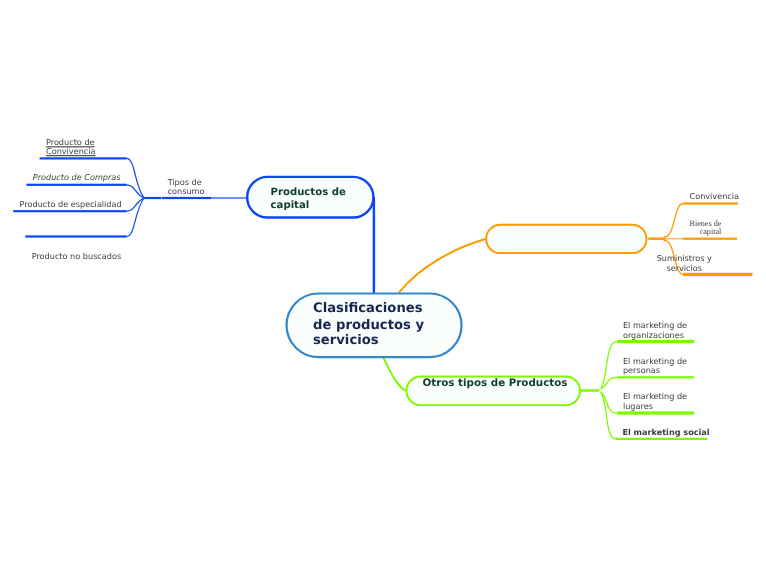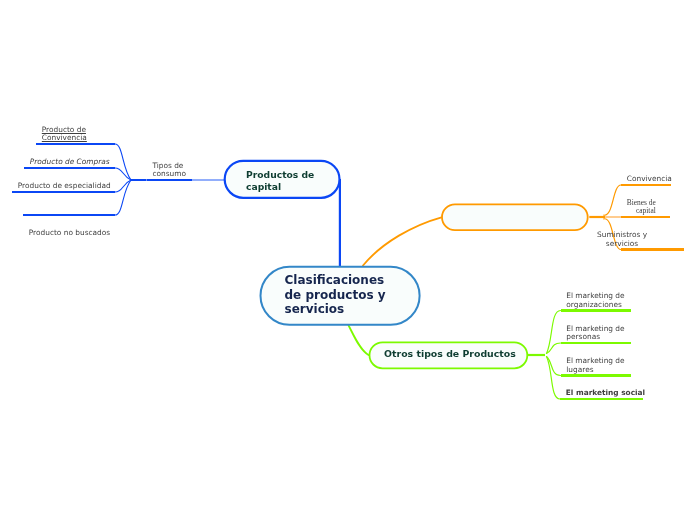--- a/index.html
+++ b/index.html
@@ -59,21 +59,21 @@
     <div class="leafline" style="left: 23px; top: 213.9px; width: 92px; height: 2.2px; background: rgb(11, 71, 245);"></div>
     <div class="leaflabel" style="left: 28.8px; top: 205.4px; font-size: 7.4px; line-height: 8.9px; color: rgb(62, 62, 62); text-align: left; margin-top: 24px;">Producto no buscados</div>
     <div class="leafline" style="left: 621px; top: 183.9px; width: 50px; height: 2.2px; background: rgb(255, 154, 0);"></div>
     <div class="leaflabel" style="left: 626.8px; top: 175.4px; font-size: 7.4px; line-height: 8.9px; color: rgb(62, 62, 62); text-align: left;">Convivencia</div>
     <div class="leafline" style="left: 621px; top: 215.9px; width: 49px; height: 2.2px; background: rgb(255, 154, 0);"></div>
     <div class="leaflabel" style="left: 626.8px; top: 198.5px; font-size: 7.4px; line-height: 8.9px; color: rgb(62, 62, 62); text-align: right; font-family: Liberation Serif, serif;">Bienes de
 capital</div>
     <div class="leafline" style="left: 621px; top: 248.4px; width: 63px; height: 2.2px; background: rgb(255, 154, 0);"></div>
     <div class="leaflabel" style="left: 597px; top: 231px; font-size: 7.4px; line-height: 8.9px; color: rgb(62, 62, 62); text-align: center;">Suministros y
 servicios</div>
-    <div class="nlabel" style="position: absolute; left: 384.1px; top: 343.3px; height: 16px; display: flex; align-items: flex-end; font-size: 9.4px; line-height: 11px; color: rgb(14, 61, 49);"><span style="white-space: pre; display: block;">Otros tipos de Productos</span></div>
+    <div class="nlabel" style="position: absolute; left: 384.1px; top: 343.3px; height: 16px; display: flex; align-items: flex-start; font-size: 9.4px; line-height: 11px; color: rgb(14, 61, 49);"><span style="white-space: pre; display: block;">Otros tipos de Productos</span></div>
     <div class="leafline" style="left: 560.5px; top: 309.4px; width: 70.5px; height: 2.2px; background: rgb(124, 250, 0);"></div>
     <div class="leaflabel" style="left: 566.3px; top: 292px; font-size: 7.4px; line-height: 8.9px; color: rgb(62, 62, 62); text-align: left;">El marketing de
 organizaciones</div>
     <div class="leafline" style="left: 560.5px; top: 341.9px; width: 70.5px; height: 2.2px; background: rgb(124, 250, 0);"></div>
     <div class="leaflabel" style="left: 566.3px; top: 324.5px; font-size: 7.4px; line-height: 8.9px; color: rgb(62, 62, 62); text-align: left;">El marketing de
 personas</div>
     <div class="leafline" style="left: 560.5px; top: 374.4px; width: 70.5px; height: 2.2px; background: rgb(124, 250, 0);"></div>
     <div class="leaflabel" style="left: 566.3px; top: 357px; font-size: 7.4px; line-height: 8.9px; color: rgb(62, 62, 62); text-align: left;">El marketing de
 lugares</div>
     <div class="leafline" style="left: 560px; top: 397.9px; width: 82.5px; height: 2.2px; background: rgb(124, 250, 0);"></div>

